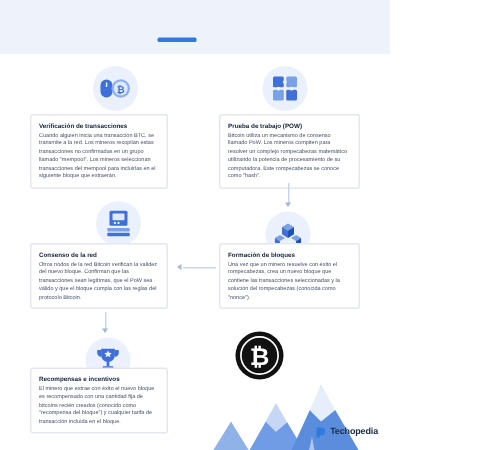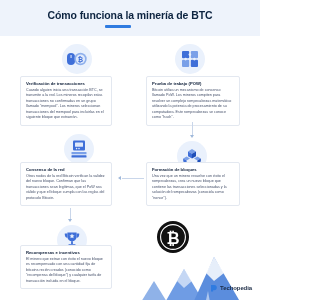--- a/index.html
+++ b/index.html
@@ -79,21 +79,20 @@
     display:flex;align-items:center;gap:2.5px;
   }
   .logo-text{font-size:6px;font-weight:bold;color:#1a2a44;letter-spacing:-0.1px;}
 </style>
 </head>
 <body>
 
 <div class="infographic">
 
   <div class="header">
-    <div class="title">Cómo funciona la minería de BTC</div>
     <div class="title-underline"></div>
   </div>
 
   <div class="body-area">
 
     <div class="mountains">
       <svg width="140" height="85" viewBox="0 0 140 85">
         <polygon points="0,85 34,30 68,85" fill="#8fb2e8"></polygon>
         <polygon points="26,85 64,18 104,85" fill="#6f9ce4"></polygon>
         <polygon points="58,85 94,6 140,85" fill="#5b8ddd"></polygon>

